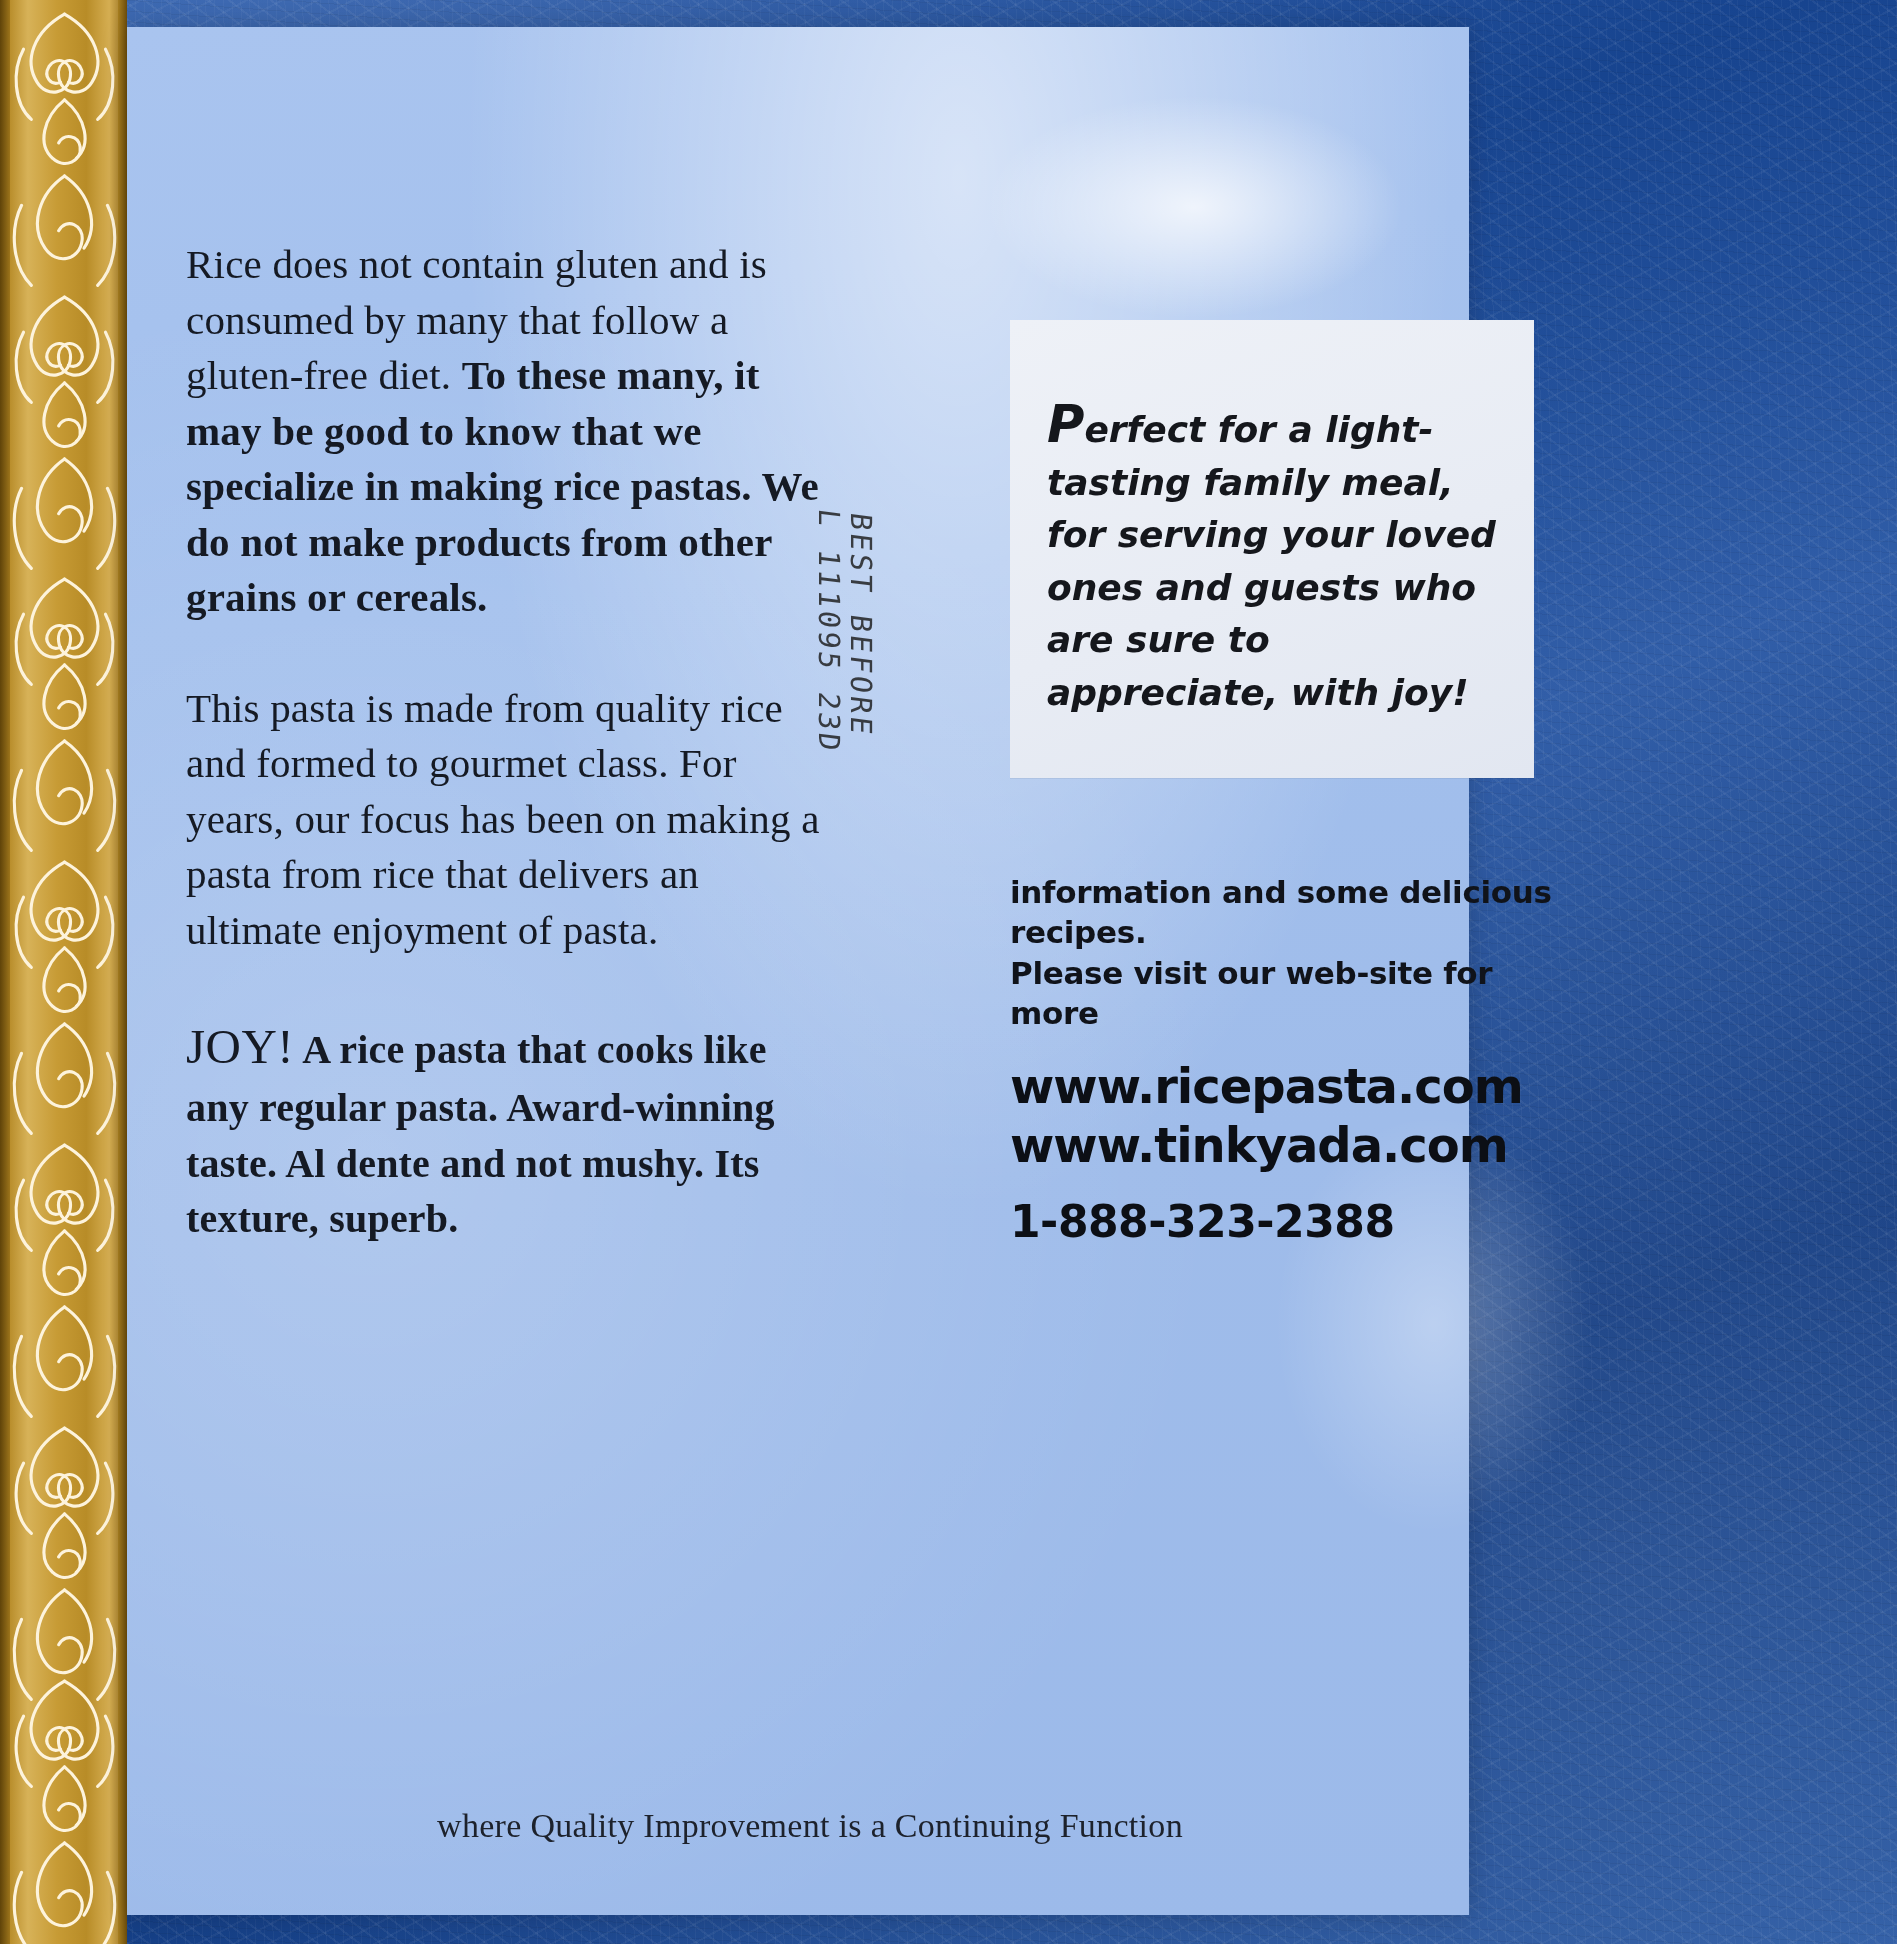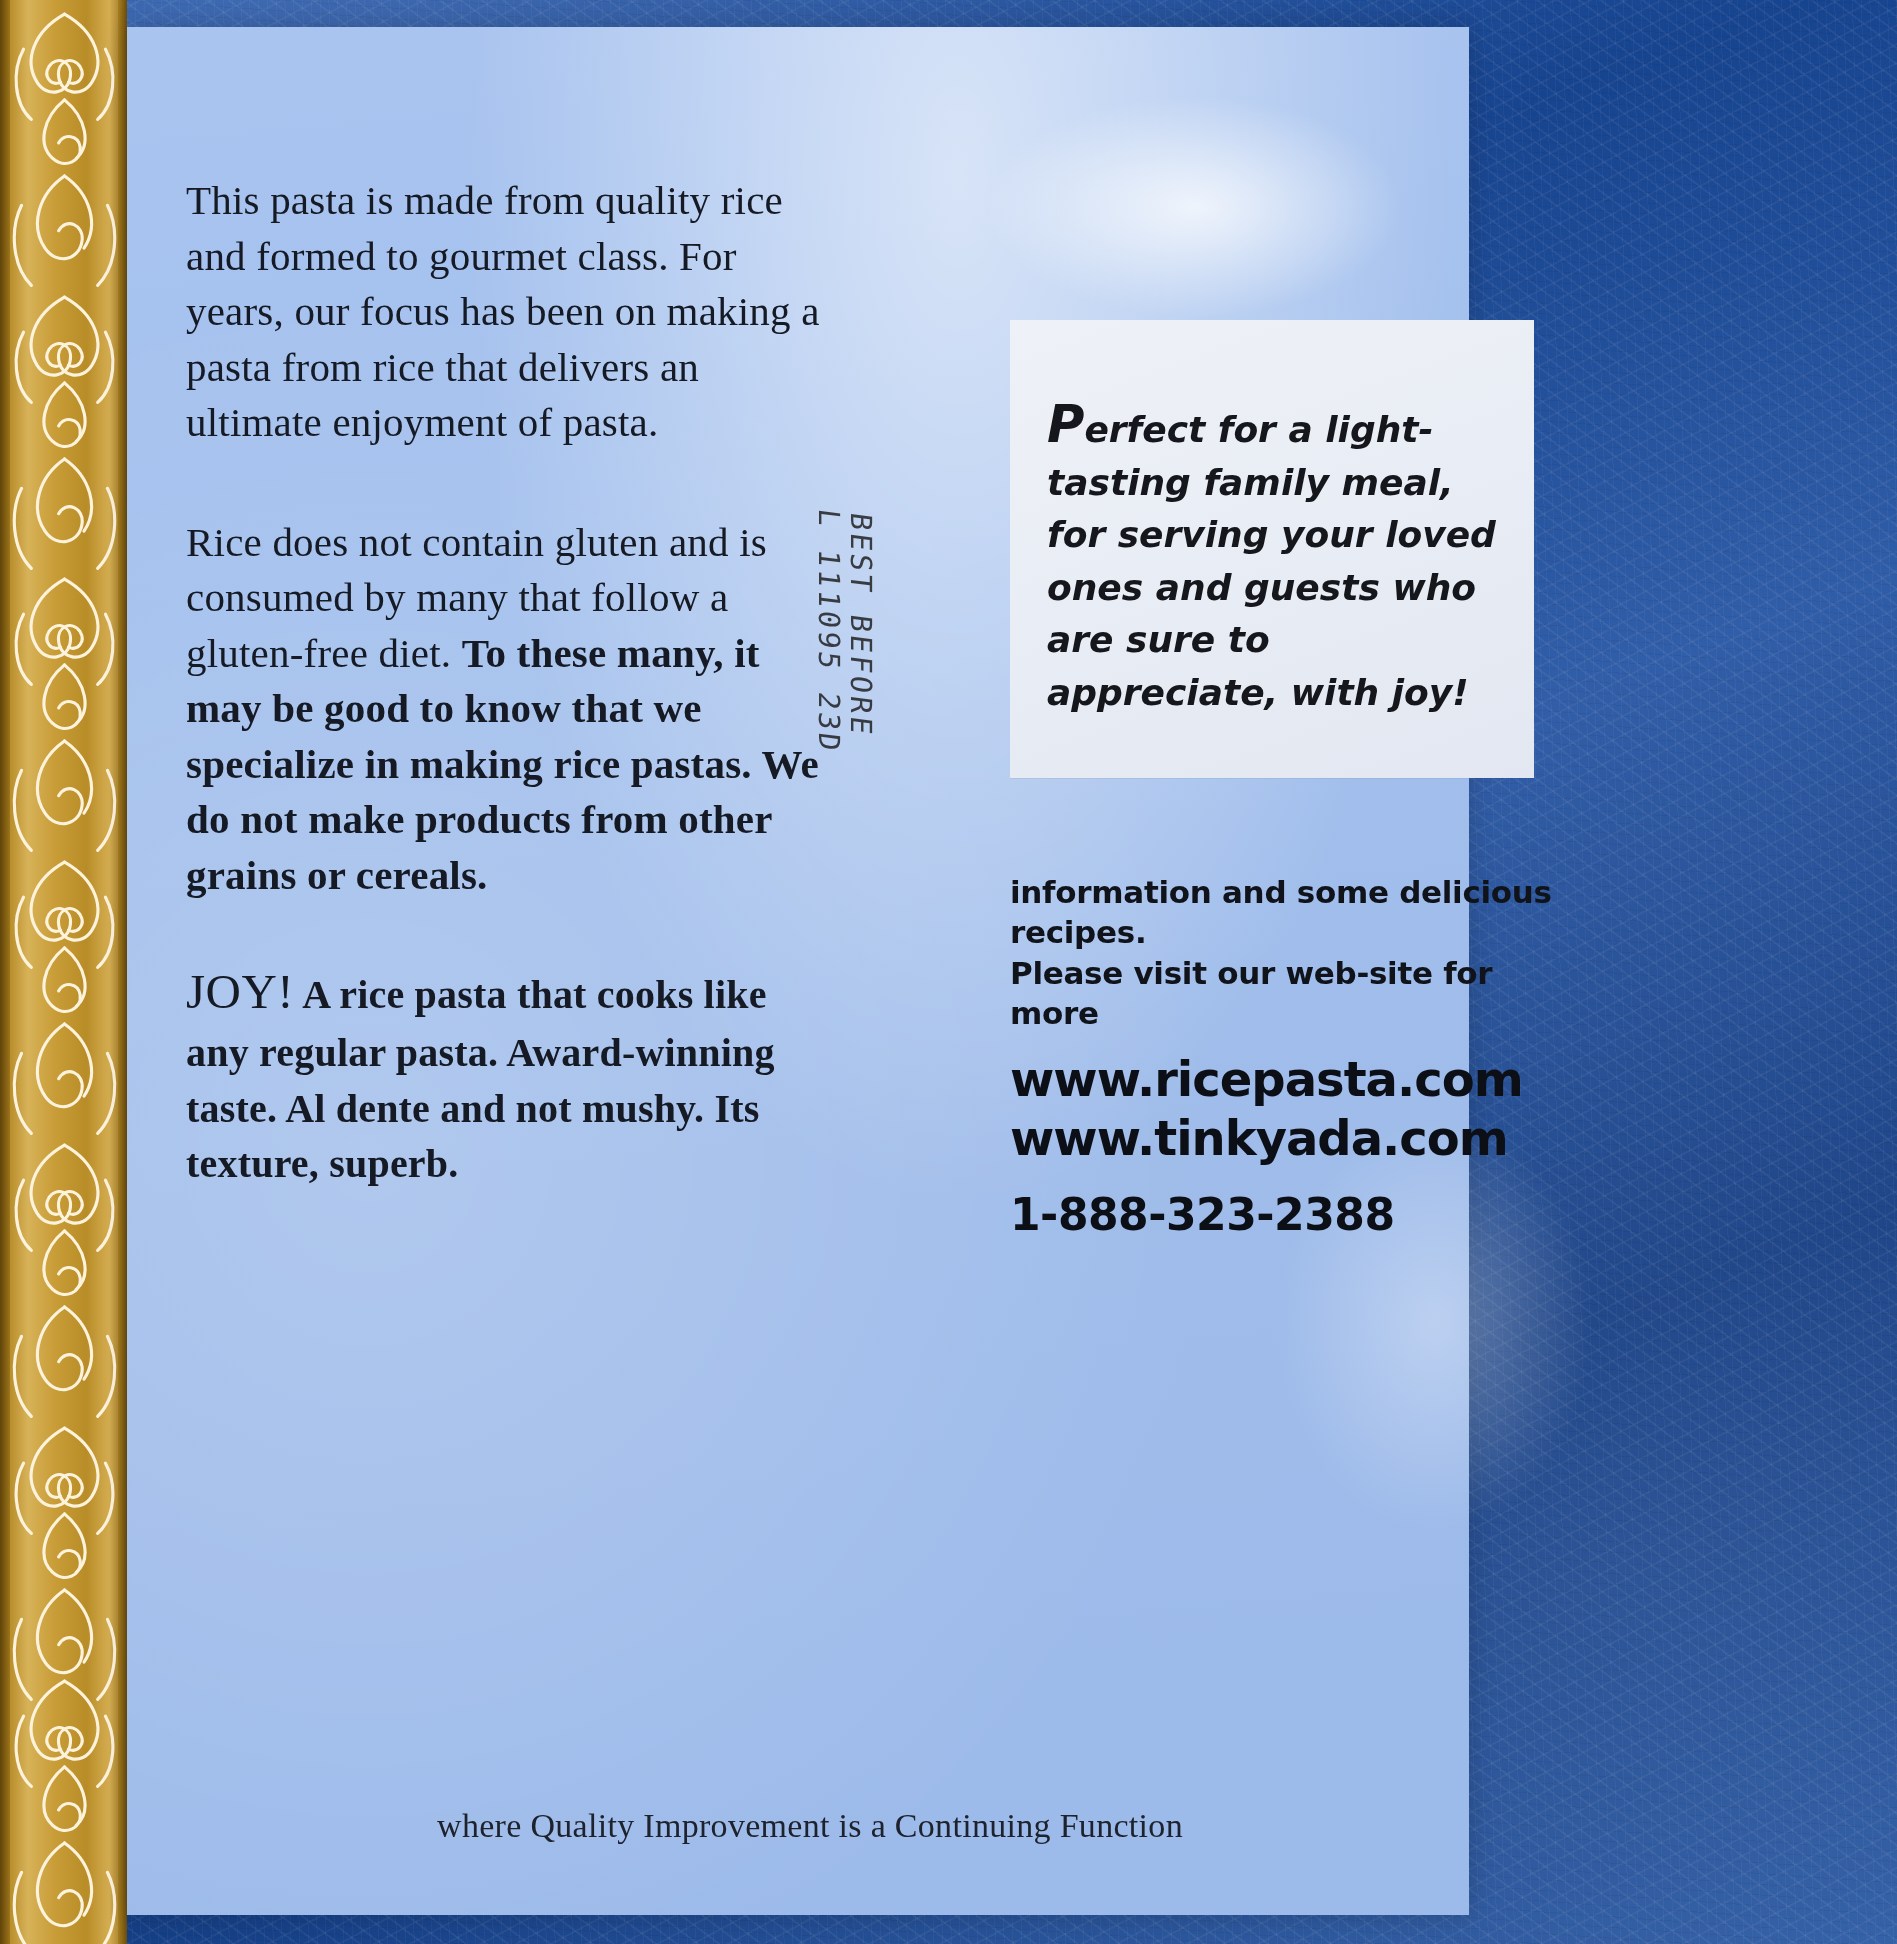--- a/index.html
+++ b/index.html
@@ -174,21 +174,21 @@
     font-size: 31px;
     line-height: 1.3;
     letter-spacing: -0.3px;
   }
   .url {
     font-family: "DejaVu Sans", sans-serif;
     font-weight: 700;
     font-size: 48px;
     letter-spacing: -1px;
     line-height: 1.22;
-    margin-top: 17px;
+    margin-top: 24px;
     color: #0c0f15;
   }
   .url.second { margin-top: 0px; }
   .phone {
     font-family: "DejaVu Sans", sans-serif;
     font-weight: 700;
     font-size: 44px;
     letter-spacing: -0.5px;
     margin-top: 21.5px;
     color: #0c0f15;
@@ -316,25 +316,25 @@
         <path d="M106 200 C118 224 116 262 96 282"></path>
       </g>
     </svg>
   </div>
 
   <div class="label-panel">
     <div class="sheen"></div>
     <div class="sheen2"></div>
 
     <div class="left-col">
-      <p class="para p1">This pasta is made from quality rice and formed to gourmet class. For years, our focus has been on making a pasta from rice that delivers an ultimate enjoyment of pasta.</p>
-
       <p class="para p2">
         <span class="lead">Rice does not contain gluten and is consumed by many that follow a gluten-free diet. </span><span class="bold">To these many, it may be good to know that we specialize in making rice pastas. We do not make products from other grains or cereals.</span>
       </p>
+
+      <p class="para p1">This pasta is made from quality rice and formed to gourmet class. For years, our focus has been on making a pasta from rice that delivers an ultimate enjoyment of pasta.</p>
 
       <p class="para p3">
         <span class="joy-word">JOY!</span><span class="rest"> A rice pasta that cooks like any regular pasta. Award-winning taste. Al dente and not mushy. Its texture, superb.</span>
       </p>
     </div>
 
     <div class="stamp">
       <span class="line1">BEST BEFORE</span>
       <span class="line2">L 111095  23D</span>
     </div>

